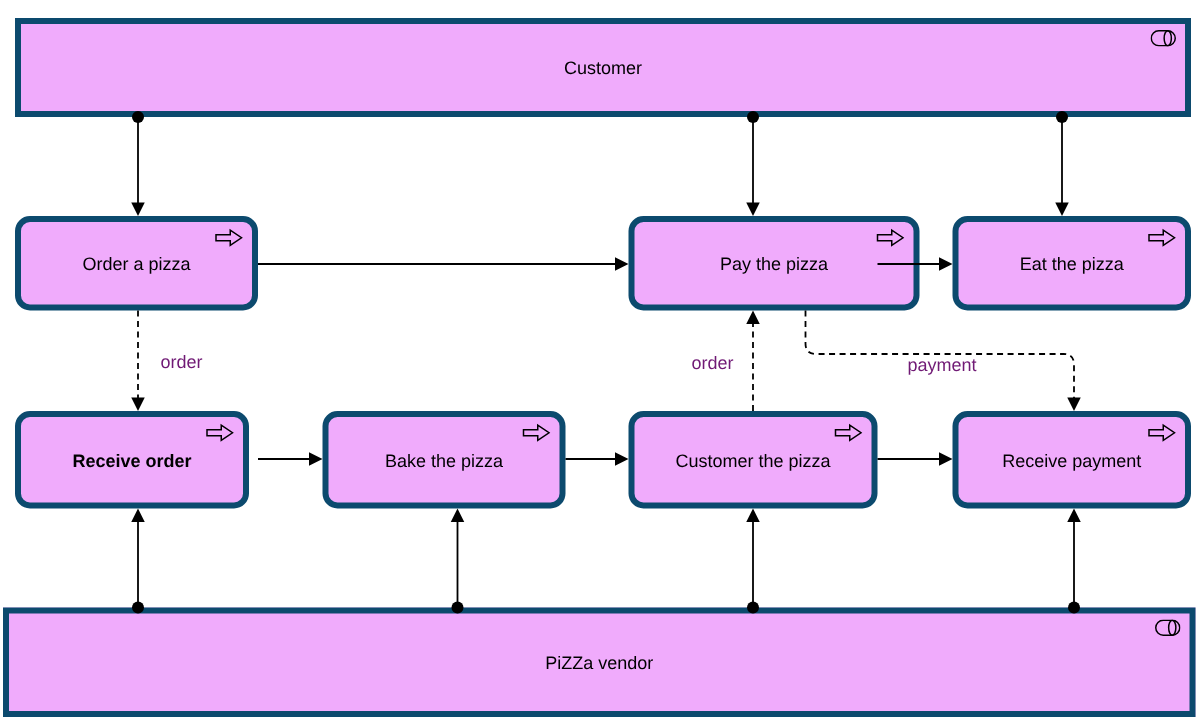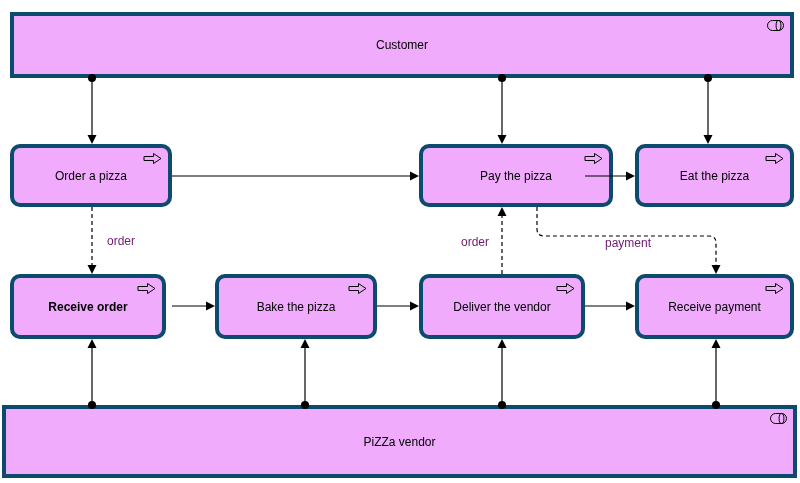--- a/index.html
+++ b/index.html
@@ -97,21 +97,21 @@
   </div>
 
   <div class="element process" style="left:215px;top:274px;width:162px;height:65px;">
     <span class="label">Bake the pizza</span>
     <svg class="corner-icon" width="19" height="13" viewBox="0 0 19 13">
       <path d="M1 4.5 H10.5 V1.5 L18 6.5 L10.5 11.5 V8.5 H1 Z" fill="none" stroke="#000"></path>
     </svg>
   </div>
 
   <div class="element process" style="left:419px;top:274px;width:166px;height:65px;">
-    <span class="label">Deliver the vendor</span>
+    <span class="label">Customer the pizza</span>
     <svg class="corner-icon" width="19" height="13" viewBox="0 0 19 13">
       <path d="M1 4.5 H10.5 V1.5 L18 6.5 L10.5 11.5 V8.5 H1 Z" fill="none" stroke="#000"></path>
     </svg>
   </div>
 
   <div class="element process" style="left:635px;top:274px;width:159px;height:65px;">
     <span class="label">Receive payment</span>
     <svg class="corner-icon" width="19" height="13" viewBox="0 0 19 13">
       <path d="M1 4.5 H10.5 V1.5 L18 6.5 L10.5 11.5 V8.5 H1 Z" fill="none" stroke="#000"></path>
     </svg>

